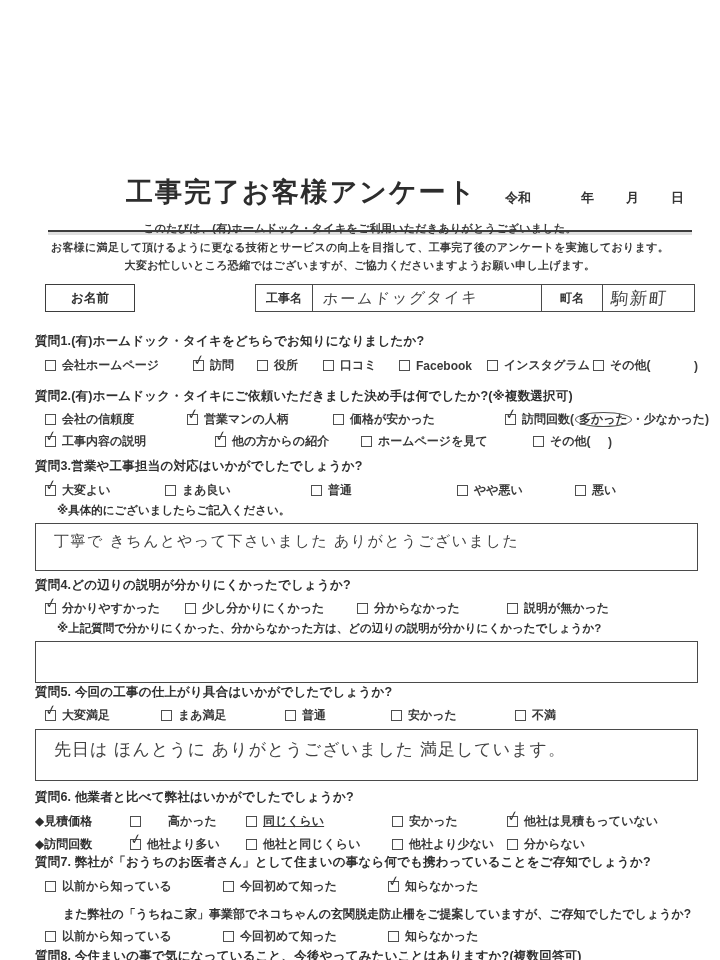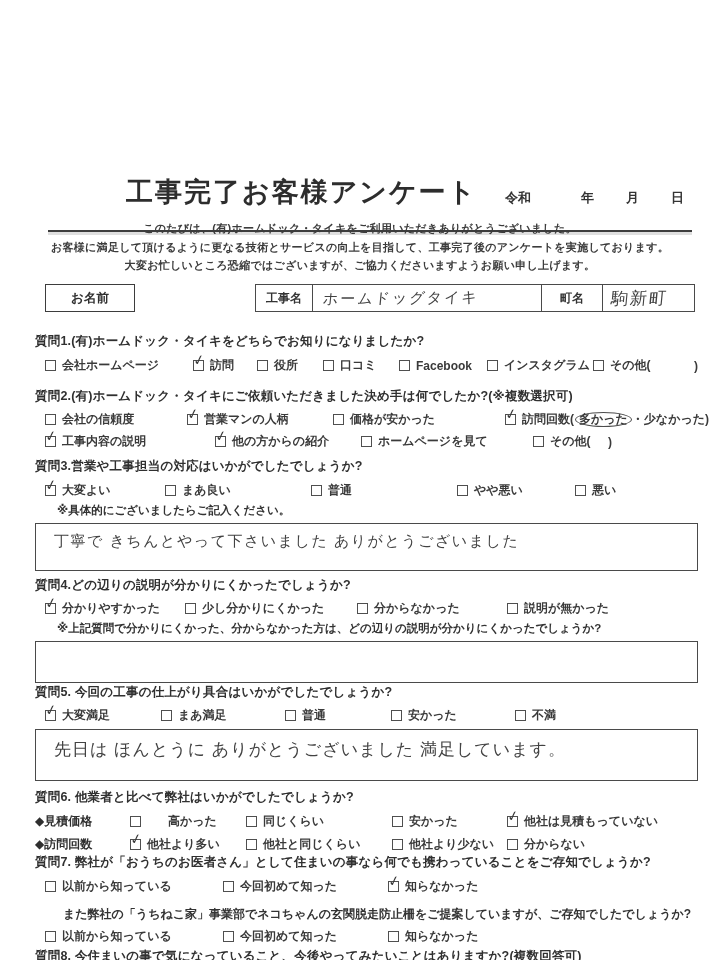--- a/index.html
+++ b/index.html
@@ -241,21 +241,21 @@
   </div>
 
   <div class="q" style="top:789px;">
     <div class="qtitle">質問6. 他業者と比べて弊社はいかがでしたでしょうか?</div>
     <div class="optrow" style="padding-left:0;">
       <span class="prefix" style="width:95px;">◆見積価格</span>
       <span class="opt" style="width:116px;gap:21px;">
         <span class="cb"></span>
         <span>高かった</span>
       </span>
-      <span class="opt" style="width:146px;">
+      <span class="opt" style="width:146px;text-decoration:underline;">
         <span class="cb"></span>
         <span>同じくらい</span>
       </span>
       <span class="opt" style="width:115px;">
         <span class="cb"></span>
         <span>安かった</span>
       </span>
       <span class="opt">
         <span class="cb checked"></span>
         <span>他社は見積もっていない</span>

